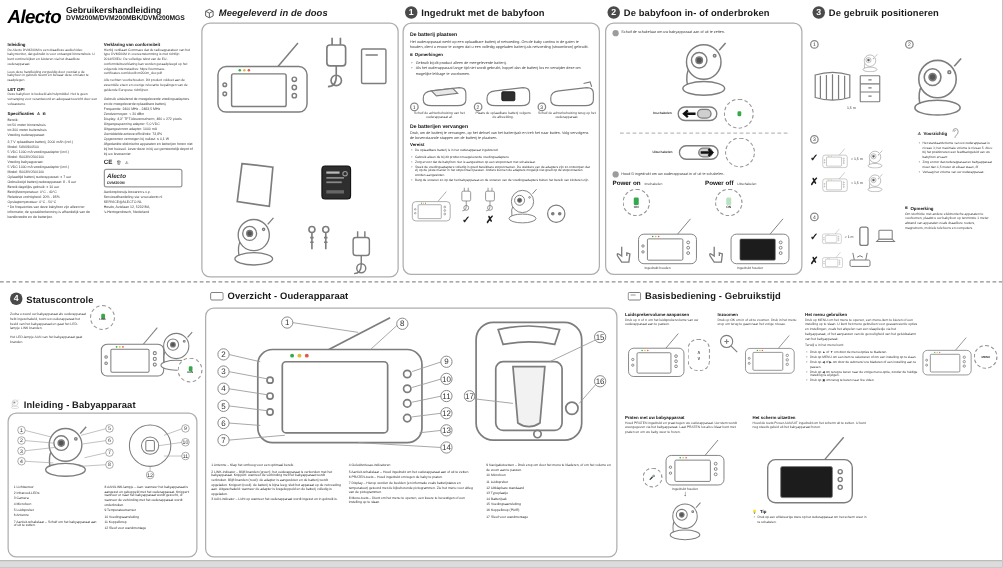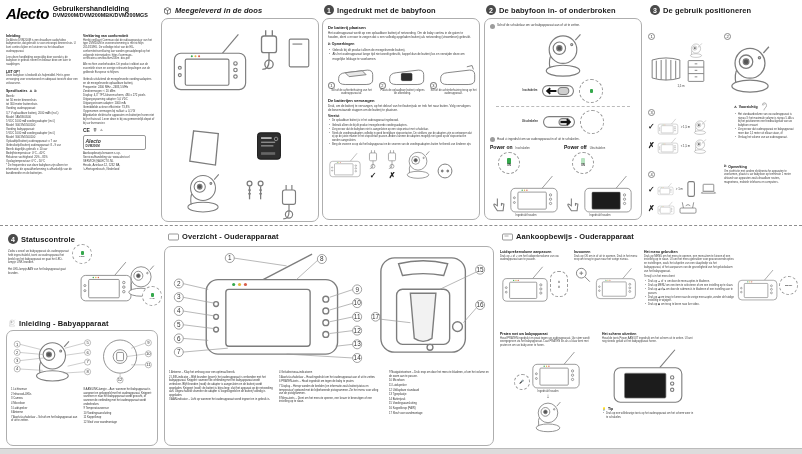--- a/index.html
+++ b/index.html
@@ -813,21 +813,21 @@
           <div class="legend-item">17  Sleuf voor wandmontage</div>
         </div>
     </div>
   </div>
 
   <div class="abs sech" style="left:502px;top:232px;">
     <svg width="11" height="8" viewBox="0 0 22 14">
         <rect x="1" y="1" width="20" height="12" rx="2" fill="#fff" stroke="#555" stroke-width="1.2"></rect>
         <line x1="5" y1="5" x2="13" y2="5" stroke="#555" stroke-width="1"></line>
       </svg>
-    <span class="h7">Aankoopbewijs - Ouderapparaat</span>
+    <span class="h7">Basisbediening - Gebruikstijd</span>
   </div>
 
   <div class="abs" style="left:500px;top:248px;width:68px;">
     <div class="h35">Luidsprekervolume aanpassen</div>
     <div class="t25">Druk op ∧ of ∨ om het luidsprekervolume van uw ouderapparaat aan te passen.</div>
     <div style="display:flex;align-items:center;margin-top:3px;">
       <svg width="50" height="38" viewBox="0 0 110 84">
           <use href="#sym-monitor"></use>
         </svg>
       <div class="dcirc" style="width:16px;height:24px;border-radius:8px;">

